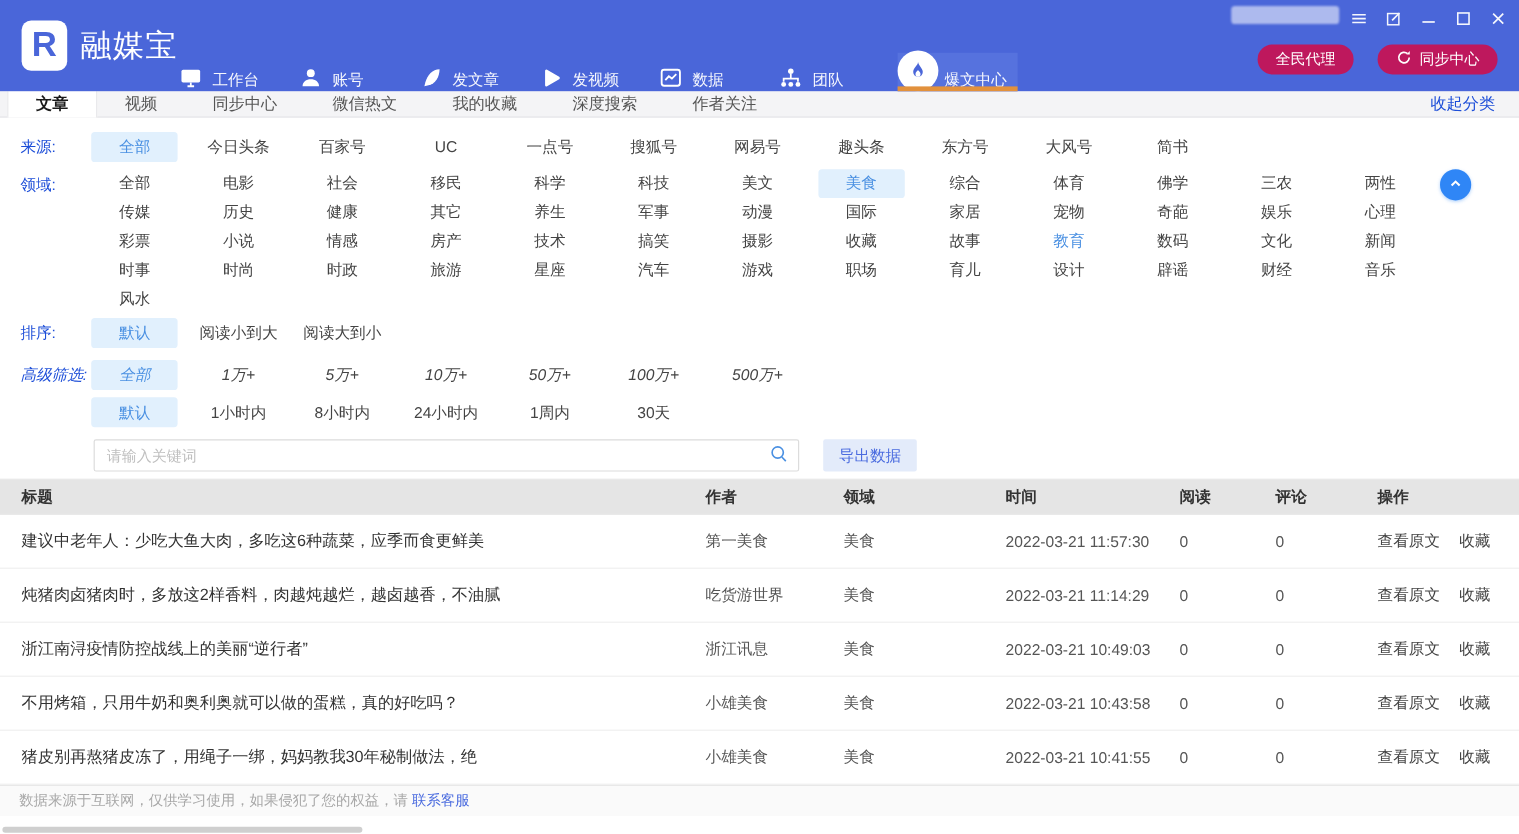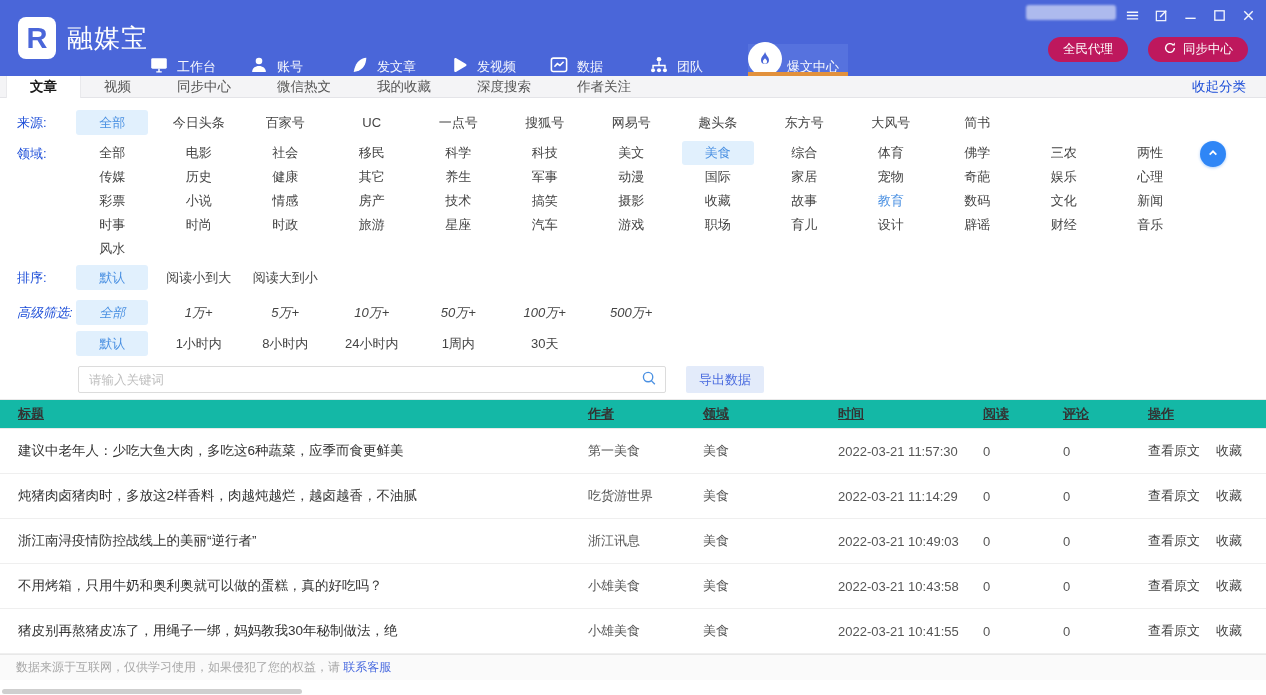--- a/index.html
+++ b/index.html
@@ -55,21 +55,21 @@
   .search-row { display:flex; margin:10px 0 0 78px; align-items:center; }
   .search-box { width:588px; height:27px; border:1px solid #dcdcdc; border-radius:2px; display:flex; align-items:center; background:#fff; }
   .search-box input { flex:1; border:none; outline:none; padding:0 10px; font-size:12.5px; color:#333; font-family:inherit; background:transparent; }
   .search-box input::placeholder { color:#bfbfbf; }
   .search-icon-btn { width:32px; display:flex; align-items:center; justify-content:center; cursor:pointer; border:none; background:none; }
   .export-btn { margin-left:20px; height:27px; padding:0 13px; background:#e3ebfa; color:#4a6bdf; font-size:13px; border:none; border-radius:2px; cursor:pointer; font-family:inherit; }
 
   
   .table { margin-top:6px; }
   .thead, .trow { display:grid; grid-template-columns:570px 115px 135px 145px 80px 85px 1fr; align-items:center; padding-left:18px; }
-  .thead { height:30px; background:#14b8a6; border-top:1px solid #e9e9e9; border-bottom:1px solid #e9e9e9; font-weight:bold; color:#333;text-decoration:underline; }
+  .thead { height:30px; background:#e5e5e5; border-top:1px solid #e9e9e9; border-bottom:1px solid #e9e9e9; font-weight:bold; color:#333; }
   .trow { height:45px; border-bottom:1px solid #efefef; color:#555; }
   .trow .title { color:#333; font-size:13.5px; overflow:hidden; white-space:nowrap; text-overflow:ellipsis; padding-right:14px; cursor:pointer; }
   .actions { display:flex; gap:16px; color:#444; }
   .actions span { cursor:pointer; }
 
   
   .footer { height:26px; background:#fafafa; border-top:1px solid #e8e8e8; line-height:25px; padding-left:16px; font-size:12px; color:#a8a8a8; }
   .footer .link { color:#4a6bdf; cursor:pointer; }
   .hscroll { position:absolute; bottom:1px; left:2px; width:300px; height:5px; background:#cfcfcf; border-radius:3px; }
 </style>

